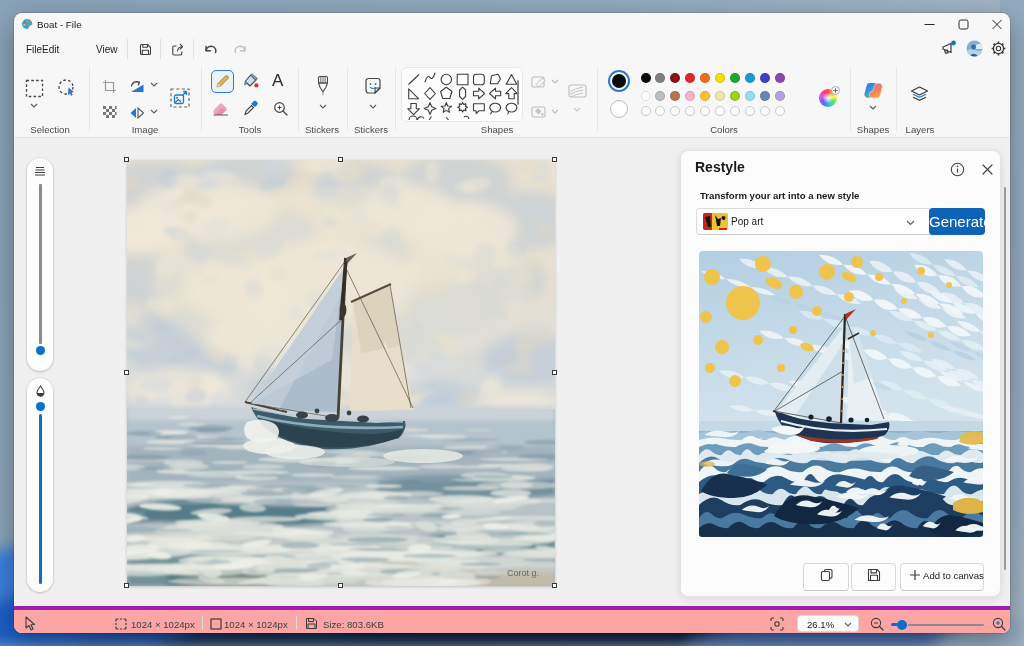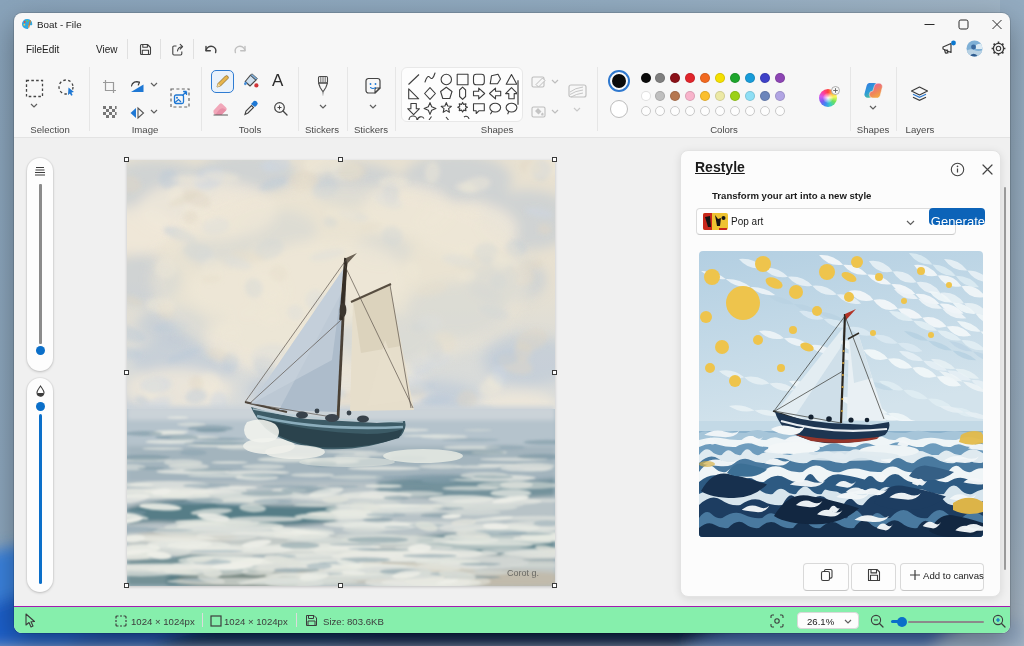--- a/index.html
+++ b/index.html
@@ -27,32 +27,32 @@
   #content { position:absolute; left:0; top:125px; width:100%; height:468px; background:#f0f0f0; }
   .sliderbox { position:absolute; left:13px; width:26px; background:#fdfdfd; border-radius:13px;
      box-shadow:0 1px 3px rgba(0,0,0,0.18), 0 0 0 1px rgba(0,0,0,0.04); }
   
   #canvas { position:absolute; left:113px; top:22px; width:428px; height:426px; background:#e8e2d4; box-shadow:0 1px 3px rgba(0,0,0,0.2); }
   .handle { position:absolute; width:5px; height:5px; background:#fff; border:1px solid #3a3a3a; }
   
   #panel { position:absolute; left:666px; top:137px; width:321px; height:447px;
     background:#fcfcfc; border:1px solid #e3e3e3; border-radius:8px;
     box-shadow:0 2px 8px rgba(0,0,0,0.10); }
-  #panel h1 { position:absolute; left:14px; top:8px; font-size:14px; font-weight:700; color:#1a1a1a;text-decoration:underline; }
-  #panel .sub { position:absolute; left:31px; top:39px; font-size:9.6px; font-weight:700; color:#1a1a1a; }
+  #panel h1 { position:absolute; left:14px; top:8px; font-size:14px; font-weight:700; color:#1a1a1a; }
+  #panel .sub { position:absolute; left:19px; top:39px; font-size:9.6px; font-weight:700; color:#1a1a1a; }
   #dropdown { position:absolute; left:15px; top:57px; width:260px; height:27px; background:#fefefe;
     border:1px solid #dcdcdc; border-bottom-color:#c9c9c9; border-radius:4px; }
   #dd-thumb { position:absolute; left:6px; top:4px; width:25px; height:17px; border-radius:2px; overflow:hidden; }
   #dd-text { position:absolute; left:34px; top:7px; font-size:10px; color:#1a1a1a; }
-  #generate { position:absolute; left:248px; top:57px; width:56px; height:17px; background:#0c63b8;
-    border-radius:4px; color:#fff; font-size:13px; text-align:right; line-height:27px; }
+  #generate { position:absolute; left:248px; top:57px; width:56px; height:27px; background:#0c63b8;
+    border-radius:4px; color:#fff; font-size:15px; text-align:right; line-height:27px; }
   #preview { position:absolute; left:18px; top:100px; width:284px; height:286px; border-radius:4px; overflow:hidden; }
   .pbtn { position:absolute; top:412px; height:28px; background:#fdfdfd; border:1px solid #d9d9d9; border-bottom-color:#c5c5c5; border-radius:4px; }
   
-  #statusbar { position:absolute; left:0; top:593px; width:100%; height:27px; background:#86efac; border-top:1px solid #a21caf; }
+  #statusbar { position:absolute; left:0; top:593px; width:100%; height:27px; background:#fca5a5; border-top:4px solid #a21caf; }
   .st { position:absolute; top:9px; font-size:9.6px; color:#3d3d3d; white-space:nowrap; }
   .ssep { position:absolute; top:6px; width:1px; height:14px; background:#dcdcdc; }
   .swatch { position:absolute; width:10px; height:10px; border-radius:50%; }
 </style>
 </head>
 <body>
 
 <svg id="desktop" viewBox="0 0 1024 646" preserveAspectRatio="none">
   <defs>
     <linearGradient id="wbg" x1="0" y1="0" x2="1" y2="0.3">

